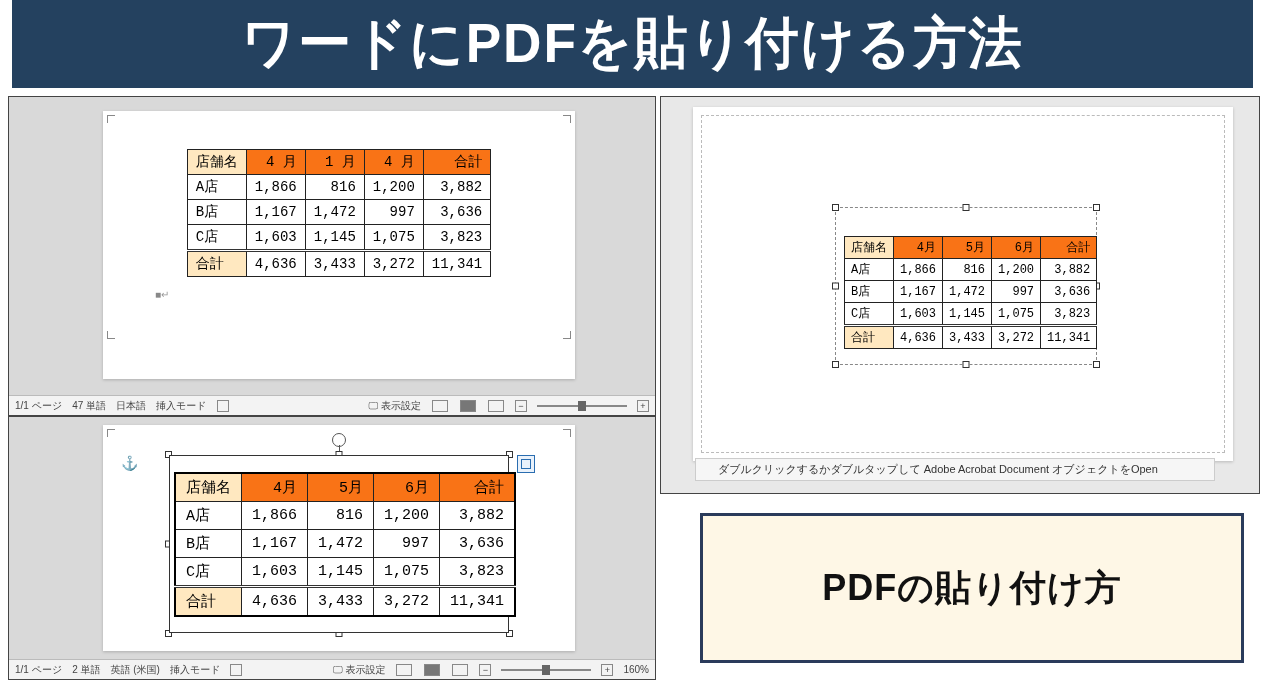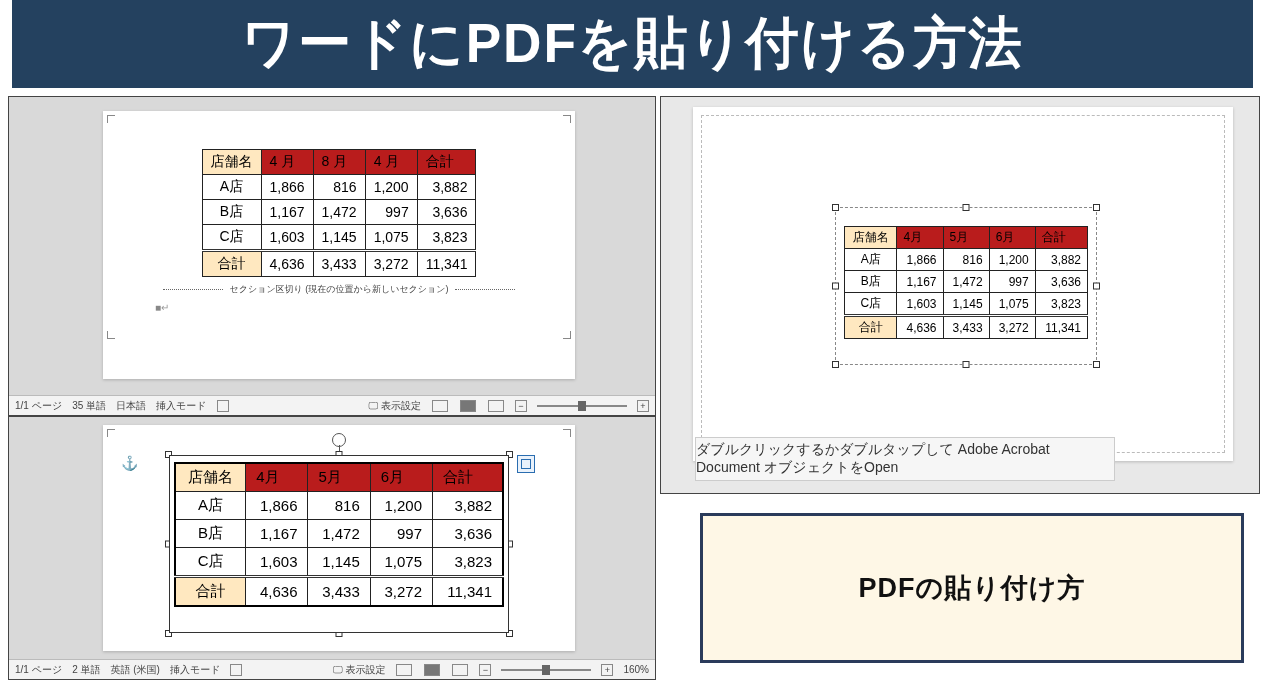--- a/index.html
+++ b/index.html
@@ -62,31 +62,31 @@
   .crop.tl::before { width:8px; height:1px; top:0; left:0; }
   .crop.tl::after  { width:1px; height:8px; top:0; left:0; }
   .crop.tr::before { width:8px; height:1px; top:0; right:0; }
   .crop.tr::after  { width:1px; height:8px; top:0; right:0; }
   .crop.bl::before { width:8px; height:1px; bottom:0; left:0; }
   .crop.bl::after  { width:1px; height:8px; bottom:0; left:0; }
   .crop.br::before { width:8px; height:1px; bottom:0; right:0; }
   .crop.br::after  { width:1px; height:8px; bottom:0; right:0; }
 
   
-  table.data { border-collapse: collapse; background:#fff; margin: 2px auto; }
+  table.data { border-collapse: collapse; background:#fff; margin: 12px auto; font-family: Liberation Mono, monospace; }
   table.data th, table.data td {
     border: 1px solid #222;
     padding: 3px 8px;
     text-align: right;
     font-size: 14px;
     font-weight: 400;
     white-space: nowrap;
   }
-  table.data th { text-align: left; background: #b91c1c; font-weight: 400; }
-  table.data td.lbl { text-align: center; }
+  table.data th { text-align: right; background: #f97316; font-weight: 400; }
+  table.data td.lbl { text-align: left; }
   table.data tr.total td, table.data tr.total th.first { border-top: 3px double #333; }
   table.data th.first { background:#ffe8c0; text-align:center;}
   table.data .hl { background:#ffe8c0; }
 
   
   table.sm th, table.sm td { font-size: 12px; padding: 2px 6px; }
 
   
   table.md th, table.md td { font-size: 15px; padding: 4px 10px; }
   table.md { border: 2px solid #000; }
@@ -120,36 +120,36 @@
     border: 1px dashed #888;
   }
   .handle {
     width:7px; height:7px; background:#fff; border:1px solid #333;
     position:absolute;
   }
 
   
   .hint {
     position:absolute; left:34px; bottom:12px;
-    font-size:14px; color:#333; background:#f6f6f6;
-    width:420px; padding:3px 0; border:1px solid #ccc;
+    font-size:11px; color:#333; background:#f6f6f6;
+    width:520px; padding:3px 22px; border:1px solid #ccc;
   }
 
   
   .callout {
     position:absolute;
     left: 700px; top: 513px;
     width: 544px; height: 150px;
     background: #fef7e6;
     border: 3px solid #2a3b5b;
     display:flex; flex-direction:column; align-items:center; justify-content:center;
     gap: 6px;
   }
   .callout .line1, .callout .line2 {
-    font-size: 27px; font-weight: 900; color:#111;
+    font-size: 36px; font-weight: 900; color:#111;
     letter-spacing: 1px;
   }
 
   
   .anchor-icon {
     position:absolute; font-size:14px; color:#555;
   }
   .rotation-handle { position:absolute; left:50%; top:-22px; transform:translateX(-50%); width:14px; height:14px; border:1px solid #555; border-radius:50%; background:#fff; }
   .rotation-stem { position:absolute; left:50%; top:-10px; width:1px; height:10px; background:#555; }
 
@@ -177,21 +177,21 @@
     <span class="crop tl" style="top:4px;left:4px"></span>
     <span class="crop tr" style="top:4px;right:4px"></span>
     <span class="crop bl" style="bottom:40px;left:4px"></span>
     <span class="crop br" style="bottom:40px;right:4px"></span>
 
     <table class="data" style="margin-top:16px">
       <tbody>
           <tr>
         <th class="first">店舗名</th>
         <th>4 月</th>
-        <th>8 月</th>
+        <th>1 月</th>
         <th>4 月</th>
         <th>合計</th>
       </tr>
       <tr>
         <td class="lbl">A店</td>
         <td>1,866</td>
         <td>816</td>
         <td>1,200</td>
         <td>3,882</td>
       </tr>
@@ -212,31 +212,26 @@
       <tr class="total">
         <td class="lbl hl">合計</td>
         <td>4,636</td>
         <td>3,433</td>
         <td>3,272</td>
         <td>11,341</td>
       </tr>
     </tbody>
       </table>
 
-    <div class="section-break">
-      <span class="line"></span>
-      <span>セクション区切り (現在の位置から新しいセクション)</span>
-      <span class="line"></span>
-    </div>
     <div style="font-size:10px;color:#888;margin-left:24px;margin-top:6px">■<span class="enter-mark">↵</span></div>
   </div>
 
   <div class="statusbar">
     <span>1/1 ページ</span>
-    <span>35 単語</span>
+    <span>47 単語</span>
     <span>日本語</span>
     <span>挿入モード</span>
     <span style="border:1px solid #888;width:12px;height:12px;display:inline-block"></span>
     <span class="spacer"></span>
     <span>🖵 <span>表示設定</span></span>
     <span class="sqblock"></span>
     <span class="sqblock fill"></span>
     <span class="sqblock"></span>
     <span class="minibtn">−</span>
     <span class="slider"></span>

